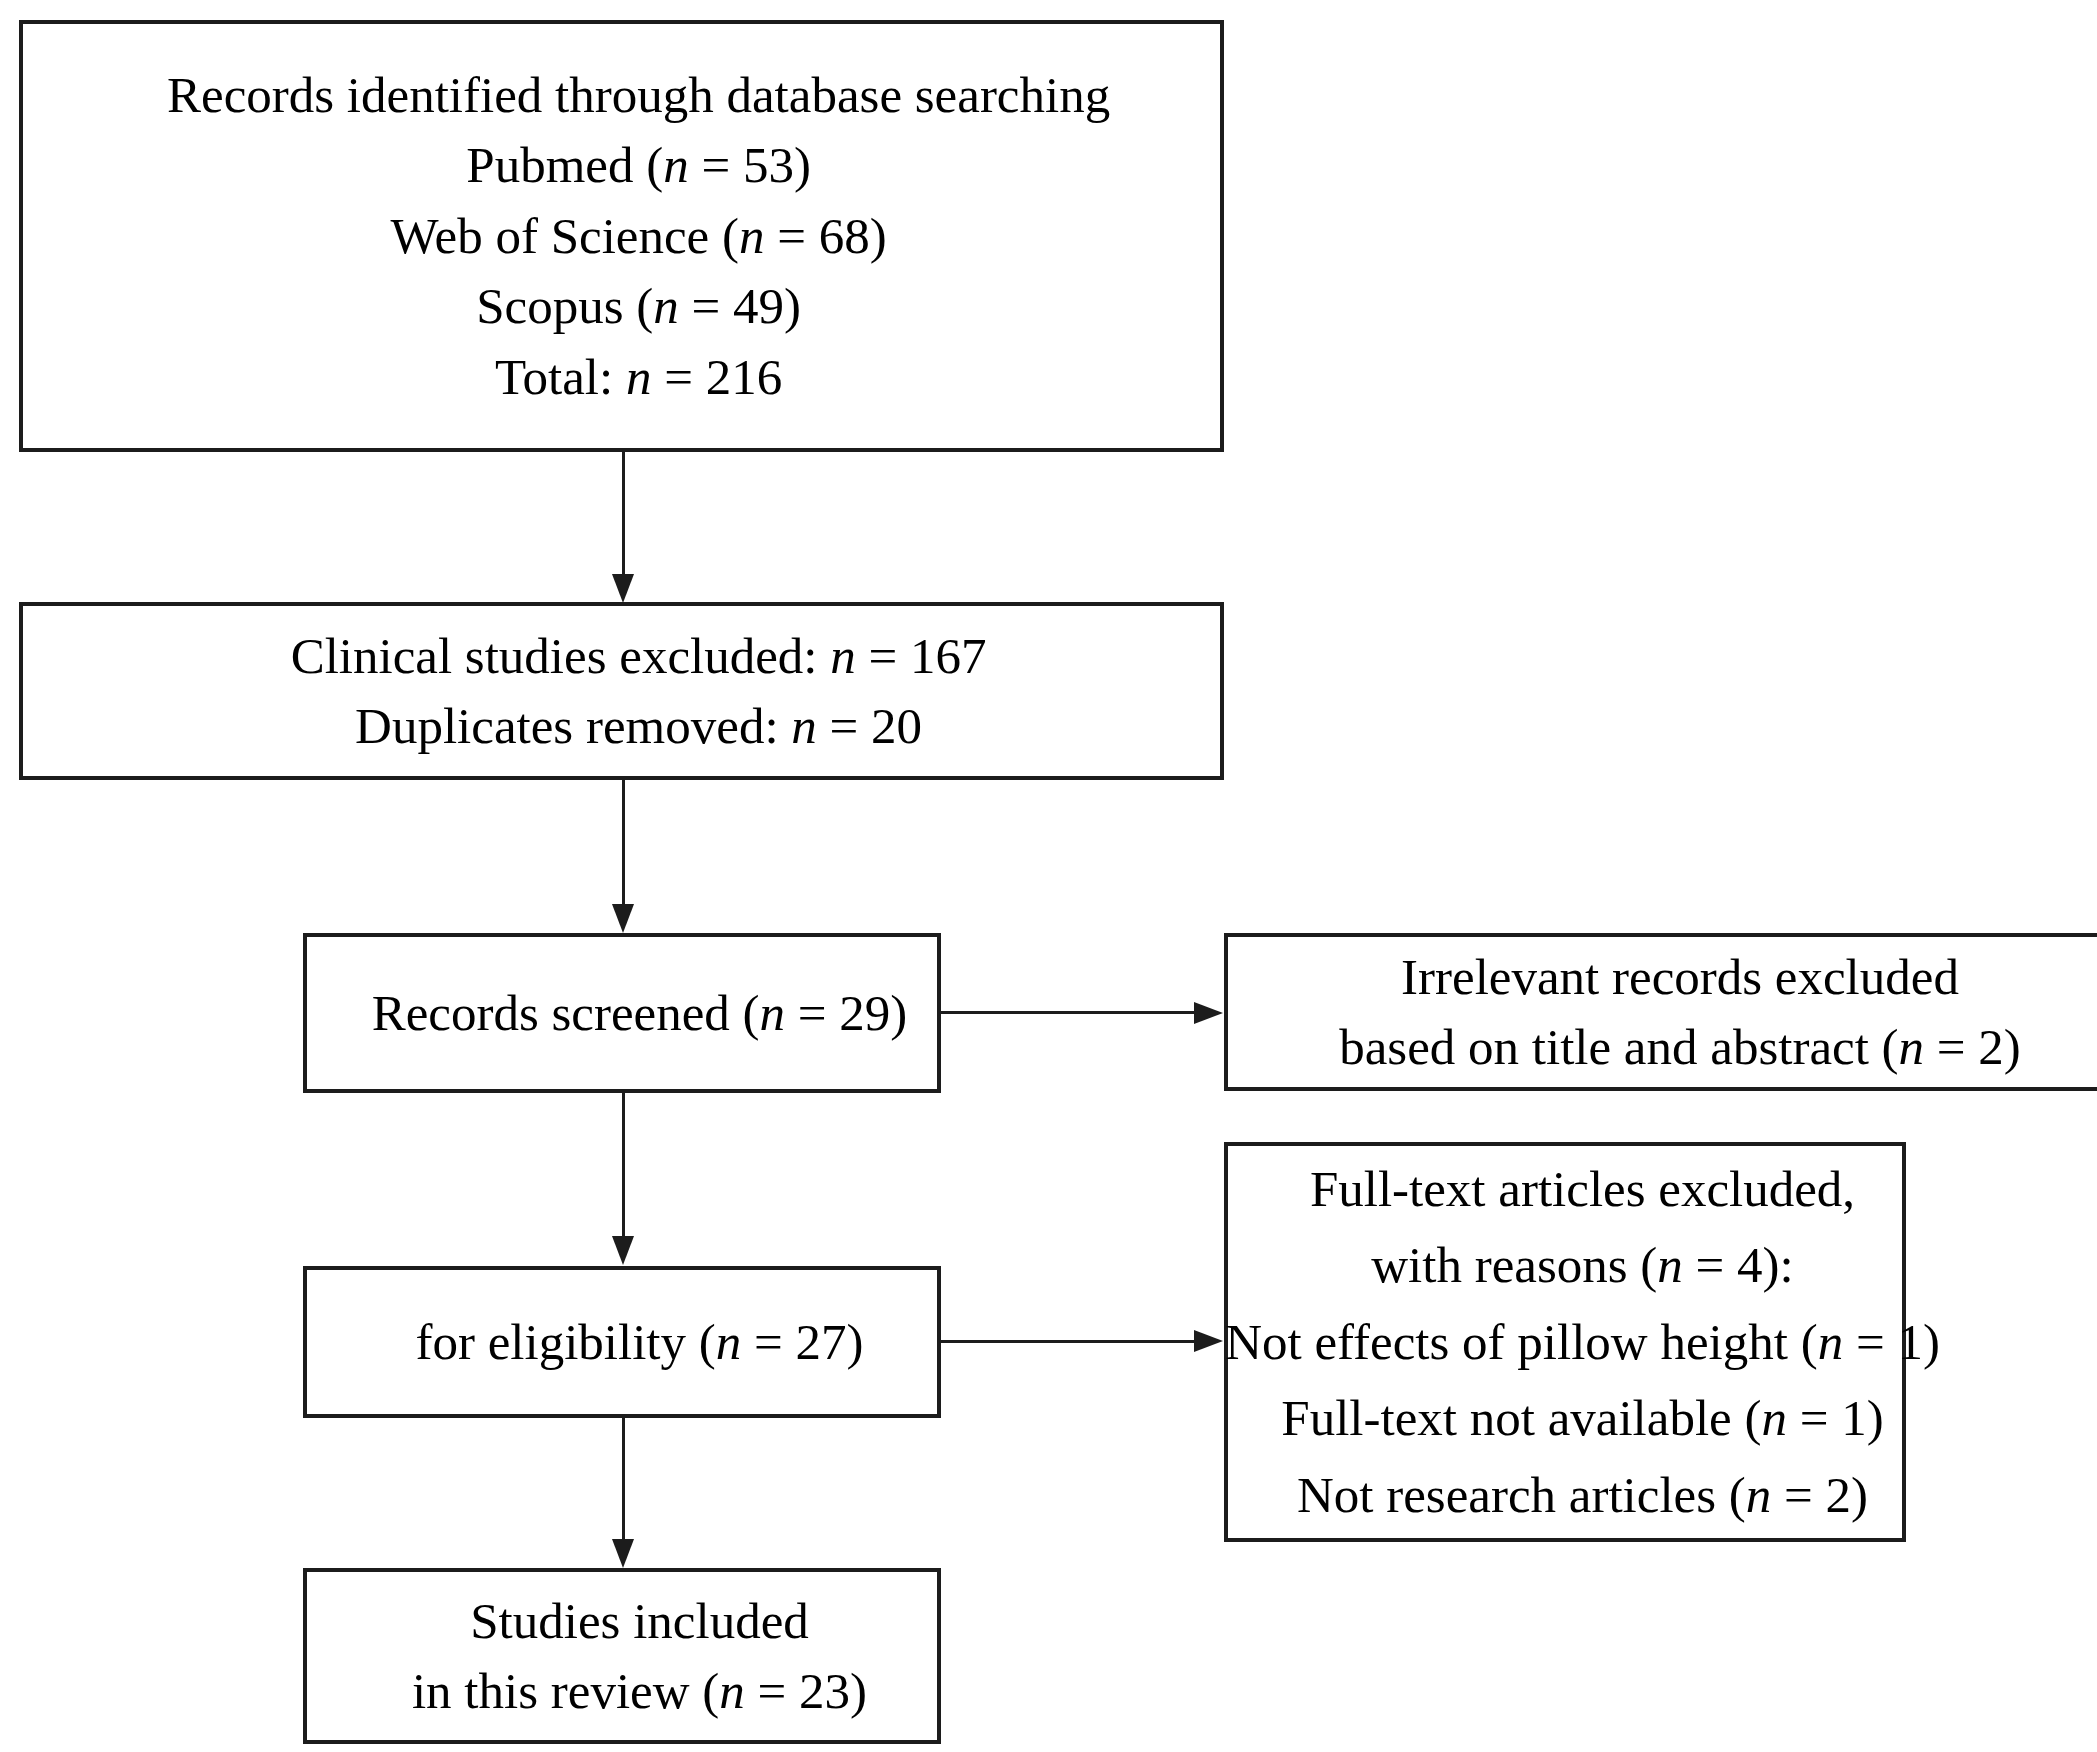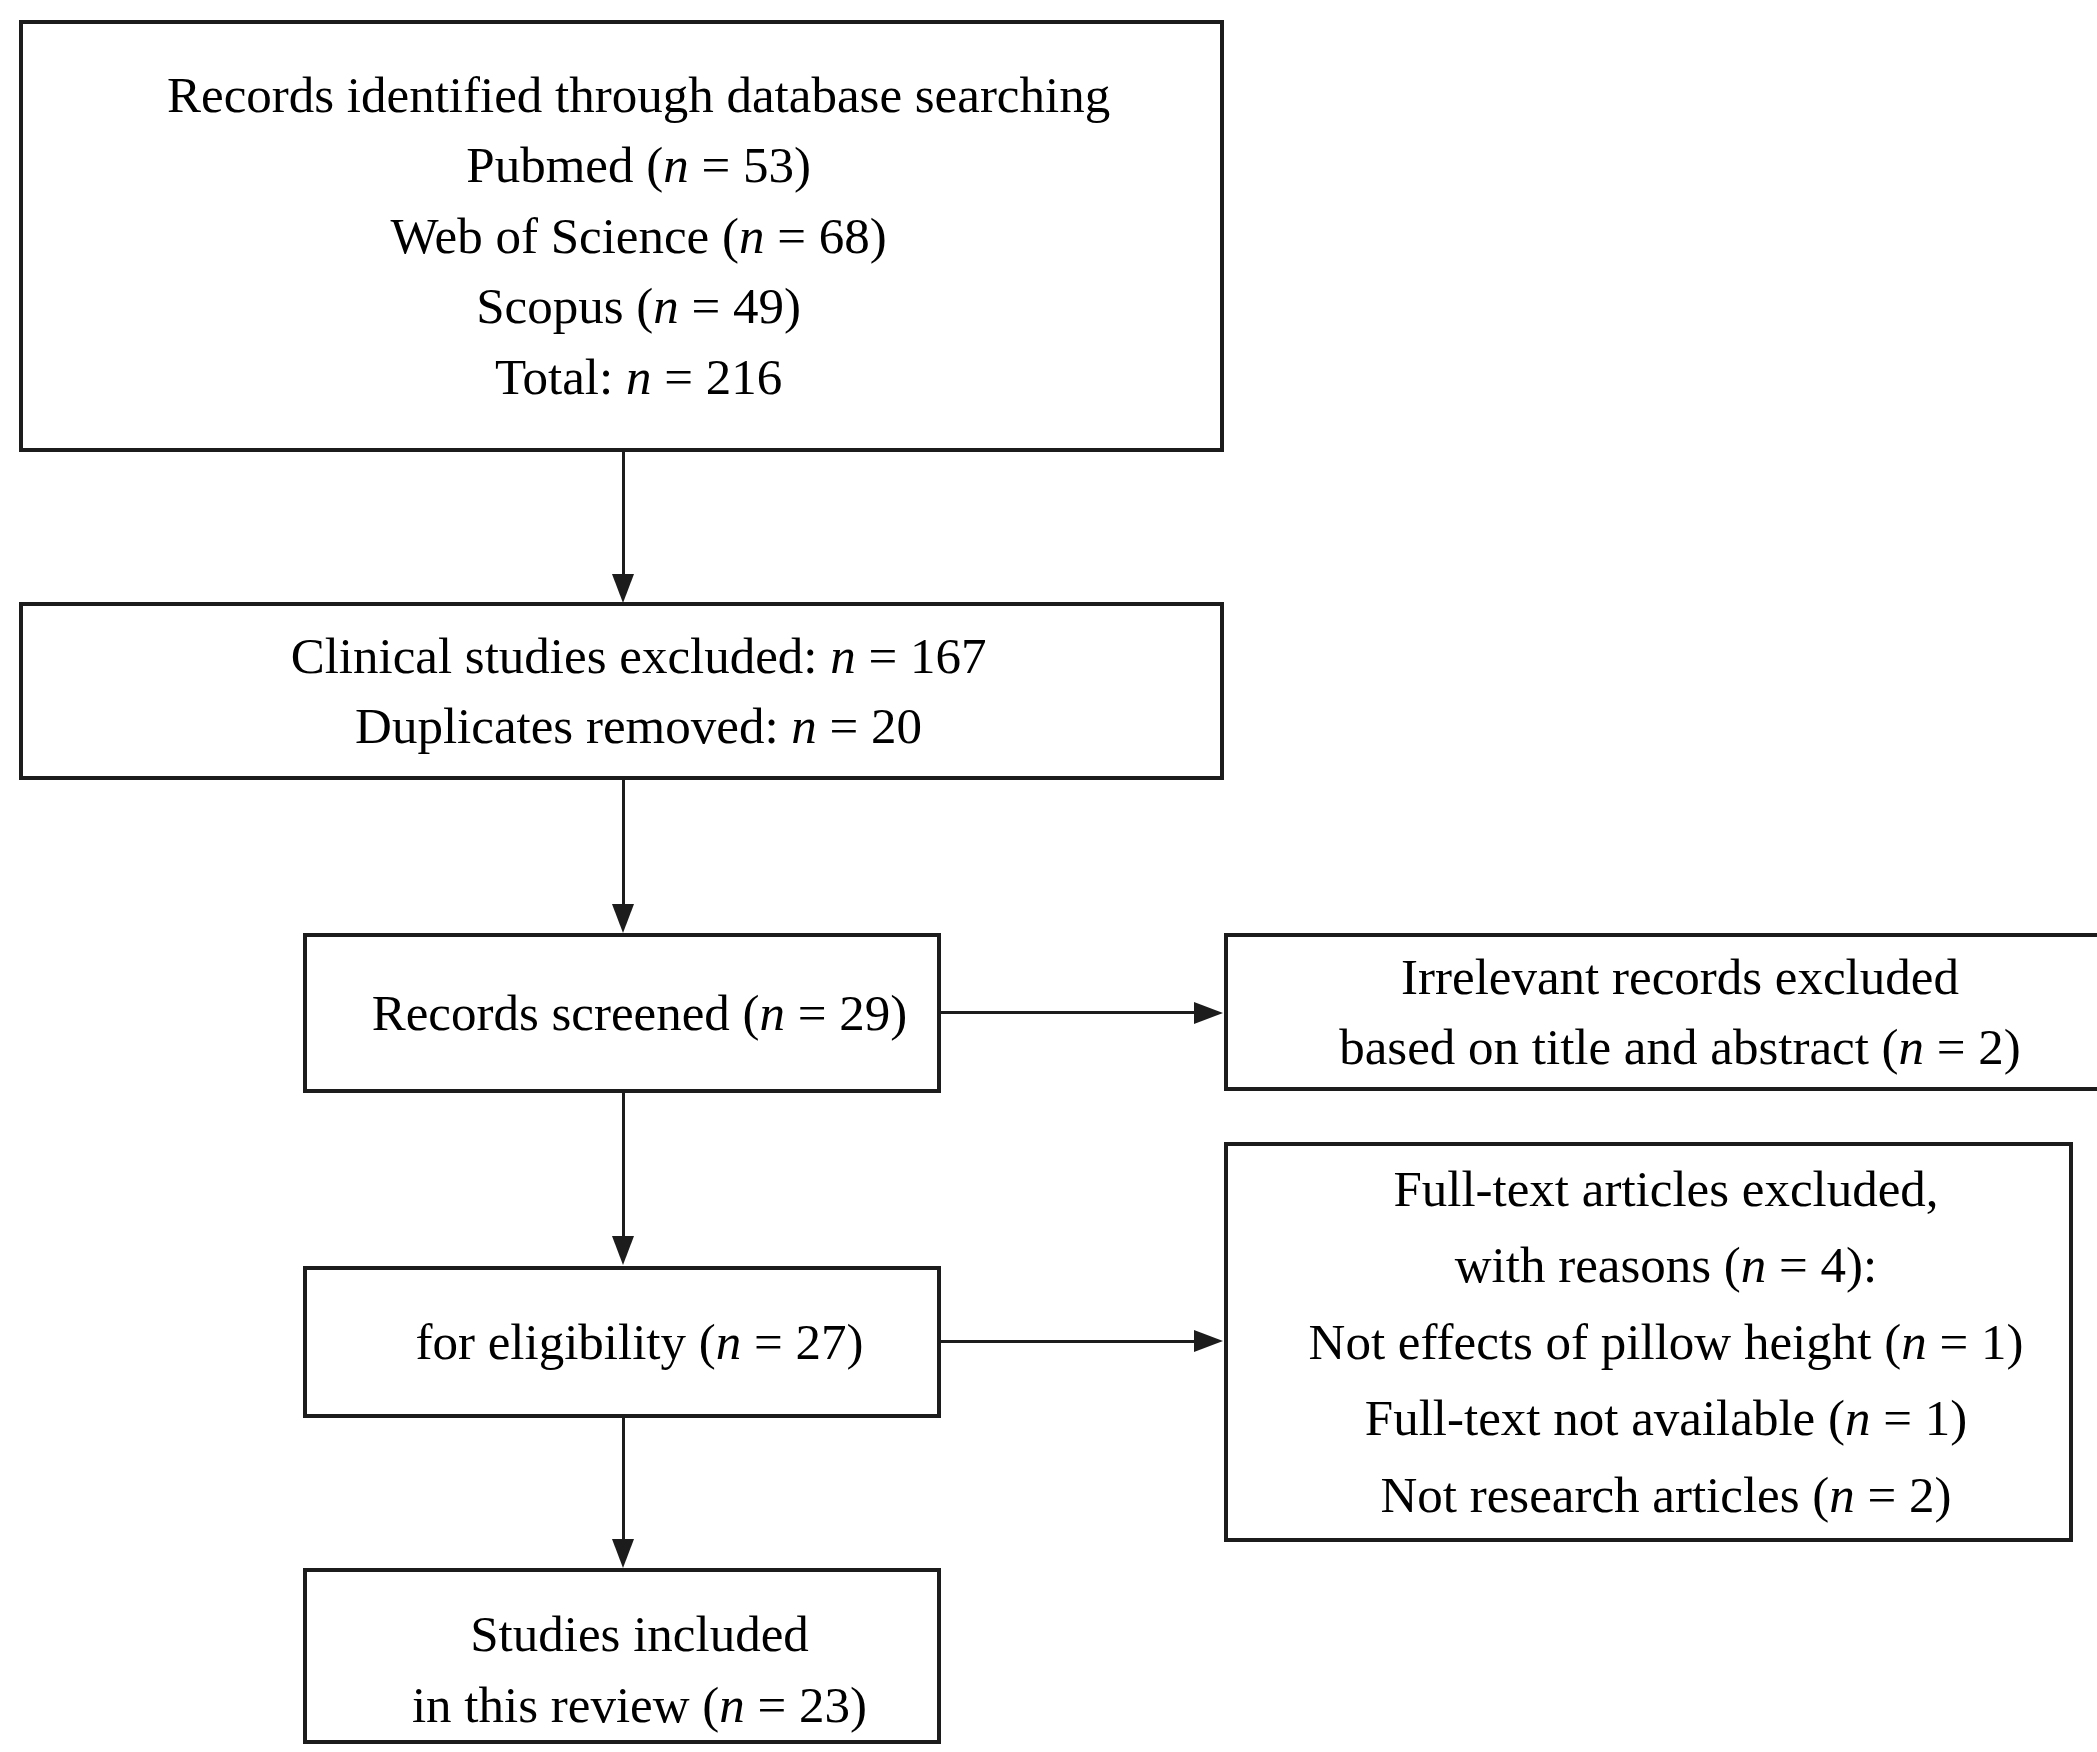--- a/index.html
+++ b/index.html
@@ -57,22 +57,22 @@
     border-top: 11.3px solid transparent;
     border-bottom: 11.3px solid transparent;
     border-left: 29px solid #1c1c1c;
   }
   
   #box-identification            { left: 18.6px;   top: 20px;   width: 1205px; height: 432px; }
   #box-excluded-clinical-duplicates { left: 18.6px; top: 602px; width: 1205px; height: 178px; }
   #box-records-screened          { left: 303px;  top: 933px; width: 638px;  height: 160px; }
   #box-irrelevant-records-excluded { left: 1224px; top: 933px; width: 877px; height: 158px; }
   #box-fulltext-assessed         { left: 303px;  top: 1266px; width: 638px;  height: 152px; }
-  #box-fulltext-excluded         { left: 1224px; top: 1142px; width: 849px; height: 400px; }
-  #box-studies-included          { left: 303px;  top: 1568px; width: 638px;  height: 176px; justify-content: flex-end; }
+  #box-fulltext-excluded         { left: 1224px; top: 1142px; width: 682px; height: 400px; }
+  #box-studies-included          { left: 303px;  top: 1568px; width: 638px;  height: 176px; }
 </style>
 </head>
 <body>
 
 <div id="canvas">
 
   <div class="box" id="box-identification">
       <div class="line">Records identified through database searching</div>
       <div class="line">Pubmed (<i>n</i> = 53)</div>
       <div class="line">Web of Science (<i>n</i> = 68)</div>

